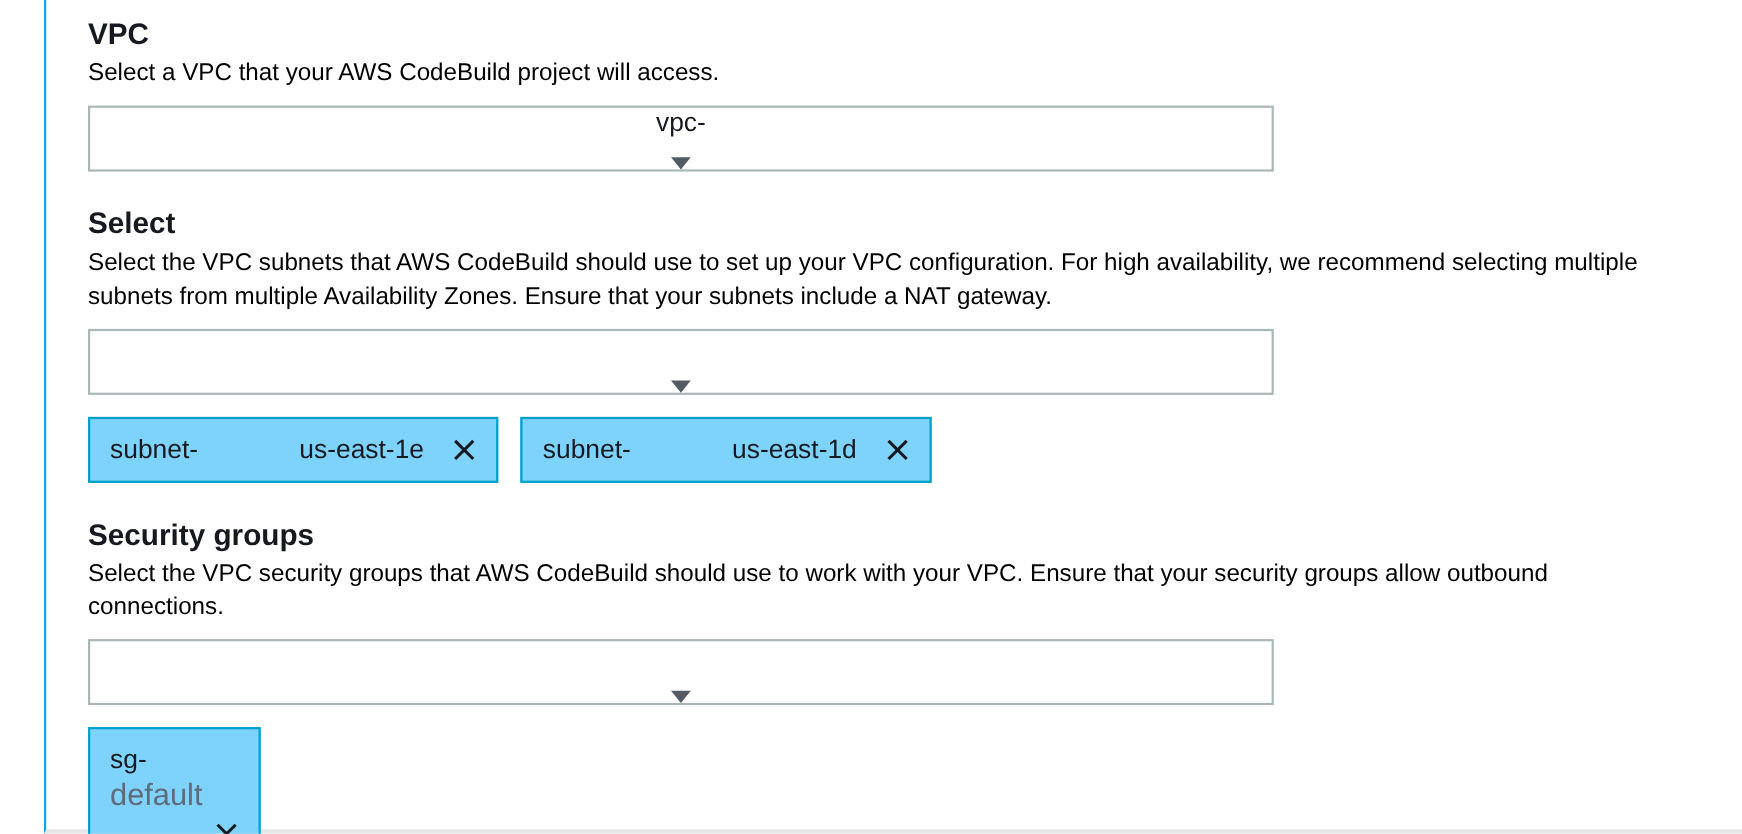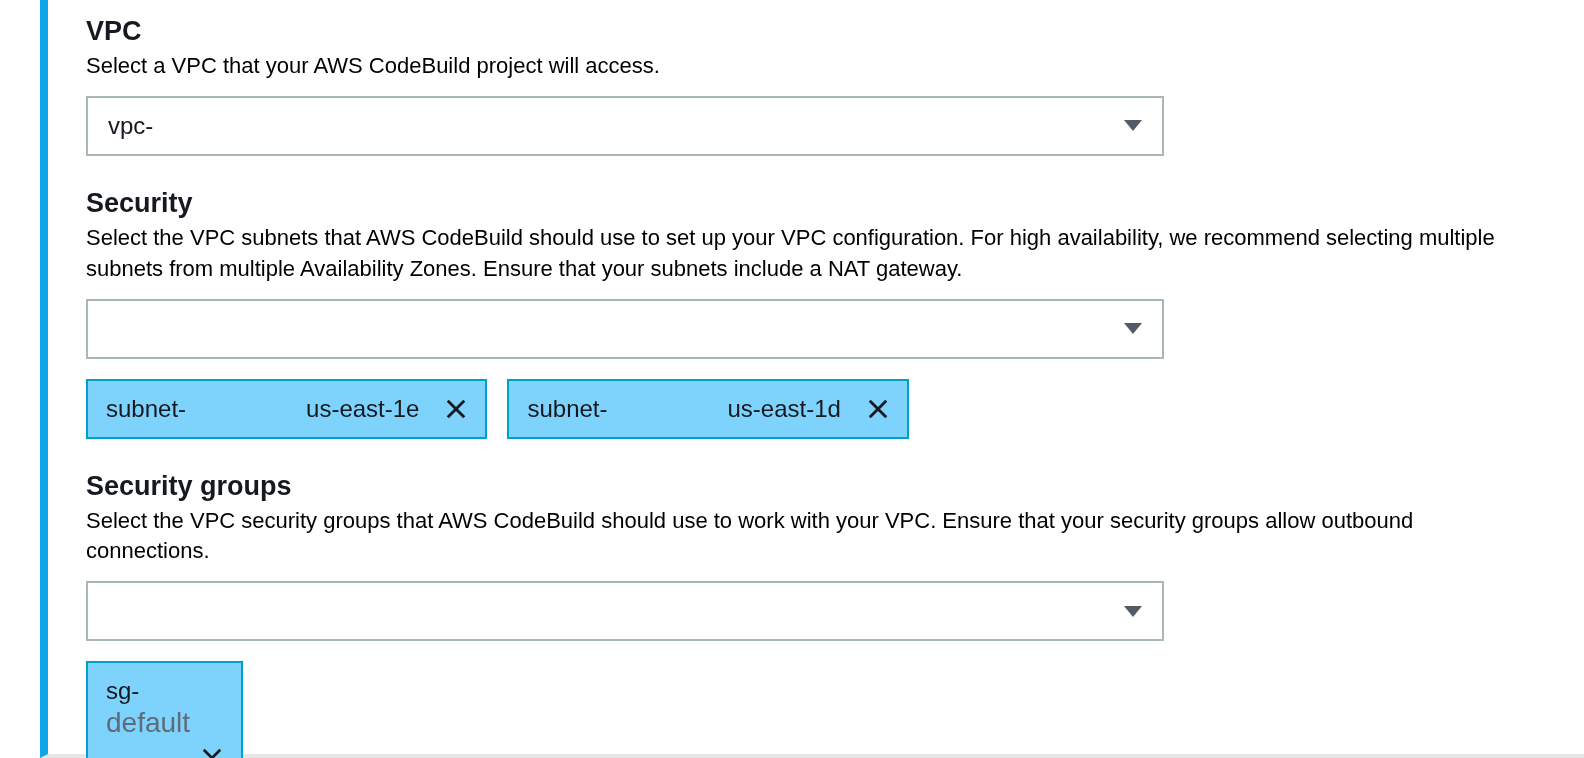--- a/index.html
+++ b/index.html
@@ -8,21 +8,21 @@
       padding: 0;
     }
     body {
       font-family: "Amazon Ember", "Helvetica Neue", Arial, sans-serif;
       background: #fff;
       width: 1584px;
       height: 758px;
       position: relative;
     }
     .container {
-      border-left: 8px solid #0ea5e9;
+      border-left: 2px solid #0ea5e9;
       border-bottom: 4px solid #e6e6e6;
       margin-left: 40px;
       padding: 0 0 35px 38px;
       height: 100%;
     }
     .field-group {
       margin-bottom: 30px;
     }
     .field-label {
       font-size: 27px;
@@ -43,20 +43,21 @@
       height: 60px;
       border: 2px solid #aab7b8;
       background: #fff;
       display: flex;
       align-items: center;
       justify-content: space-between;
       padding: 0 20px;
       cursor: pointer;
       font-size: 24px;
       color: #16191f;
+      flex-direction: column;
     }
     .dropdown-value {
       flex: 1;
     }
     .dropdown-caret {
       width: 0;
       height: 0;
       border-left: 9px solid transparent;
       border-right: 9px solid transparent;
       border-top: 11px solid #545b64;
@@ -88,21 +89,21 @@
     .chip-id {
       font-size: 24px;
       color: #16191f;
     }
     .chip-sub {
       font-size: 28px;
       color: #5f6b7a;
       margin-top: 2px;
     }
     .chip-az {
-      margin-left: 112px;
+      margin-left: 84px;
       font-size: 24px;
       color: #16191f;
     }
     .chip-close {
       margin-left: 18px;
       cursor: pointer;
       display: inline-flex;
       align-items: center;
       justify-content: center;
     }
@@ -124,21 +125,21 @@
   <div class="field-group vpc-group">
     <div class="field-label">VPC</div>
     <div class="field-description">Select a VPC that your AWS CodeBuild project will access.</div>
     <div class="dropdown">
       <span class="dropdown-value">vpc-</span>
       <span class="dropdown-caret"></span>
     </div>
   </div>
 
   <div class="field-group">
-    <div class="field-label">Security</div>
+    <div class="field-label">Select</div>
     <div class="field-description">Select the VPC subnets that AWS CodeBuild should use to set up your VPC configuration. For high availability, we recommend selecting multiple subnets from multiple Availability Zones. Ensure that your subnets include a NAT gateway.</div>
     <div class="dropdown">
       <span class="dropdown-value"></span>
       <span class="dropdown-caret"></span>
     </div>
     <div class="chips">
       <div class="chip">
         <span class="chip-id">subnet-</span>
         <span class="chip-az">us-east-1e</span>
         <span class="chip-close">

